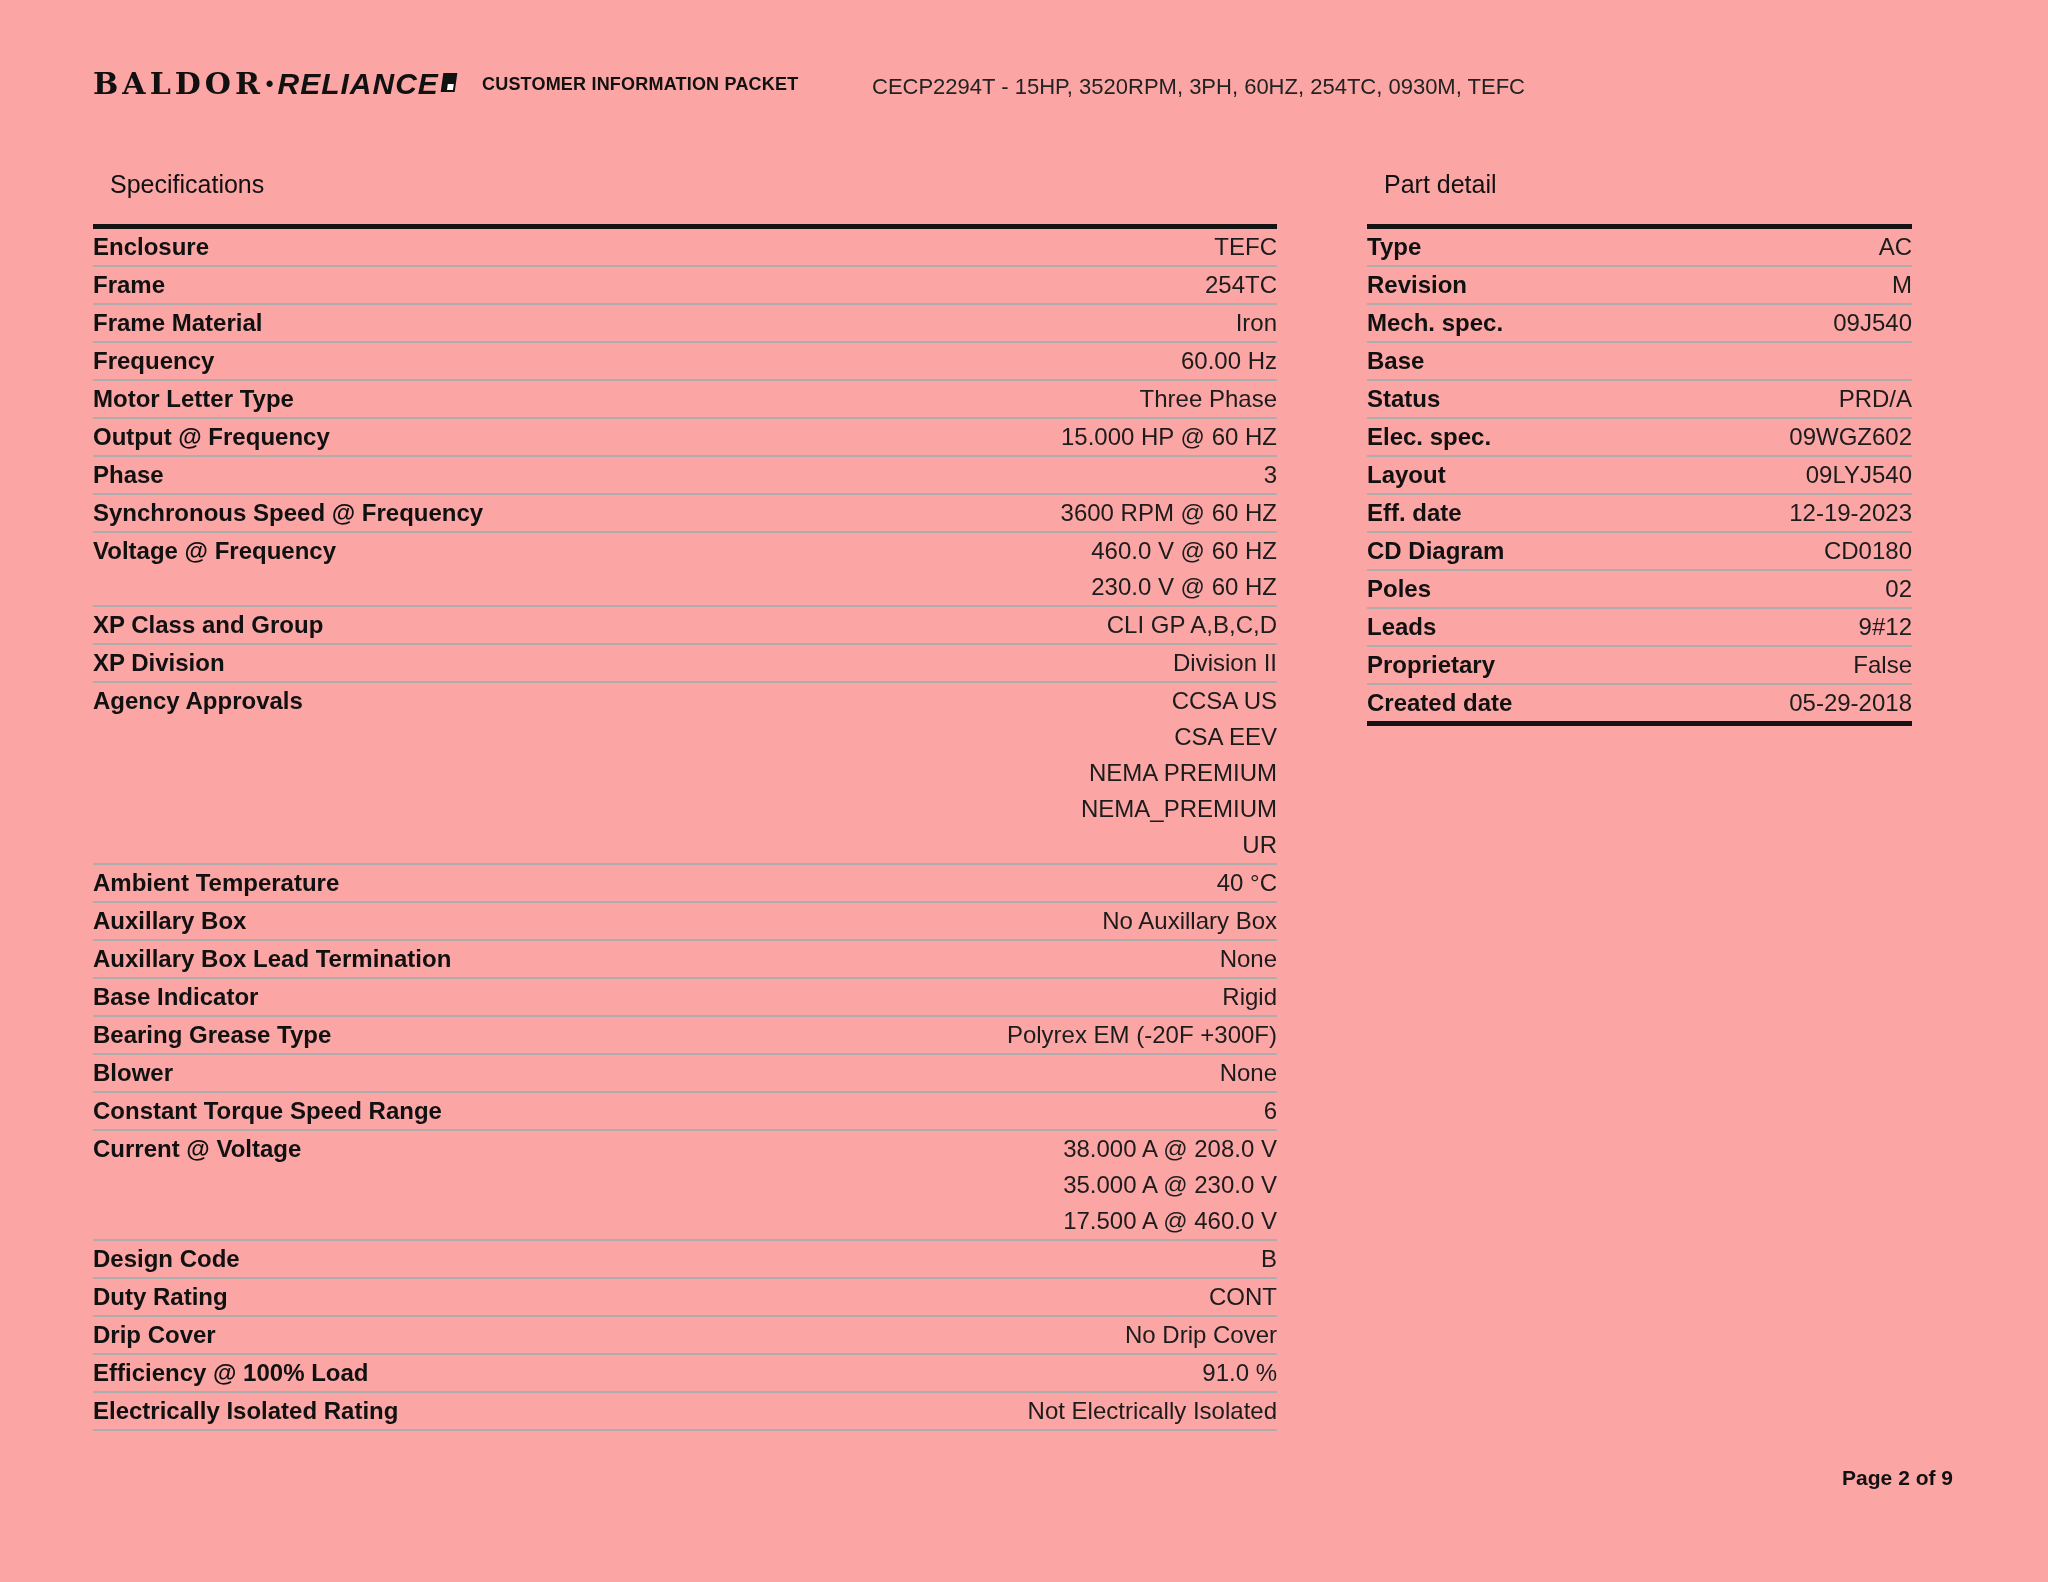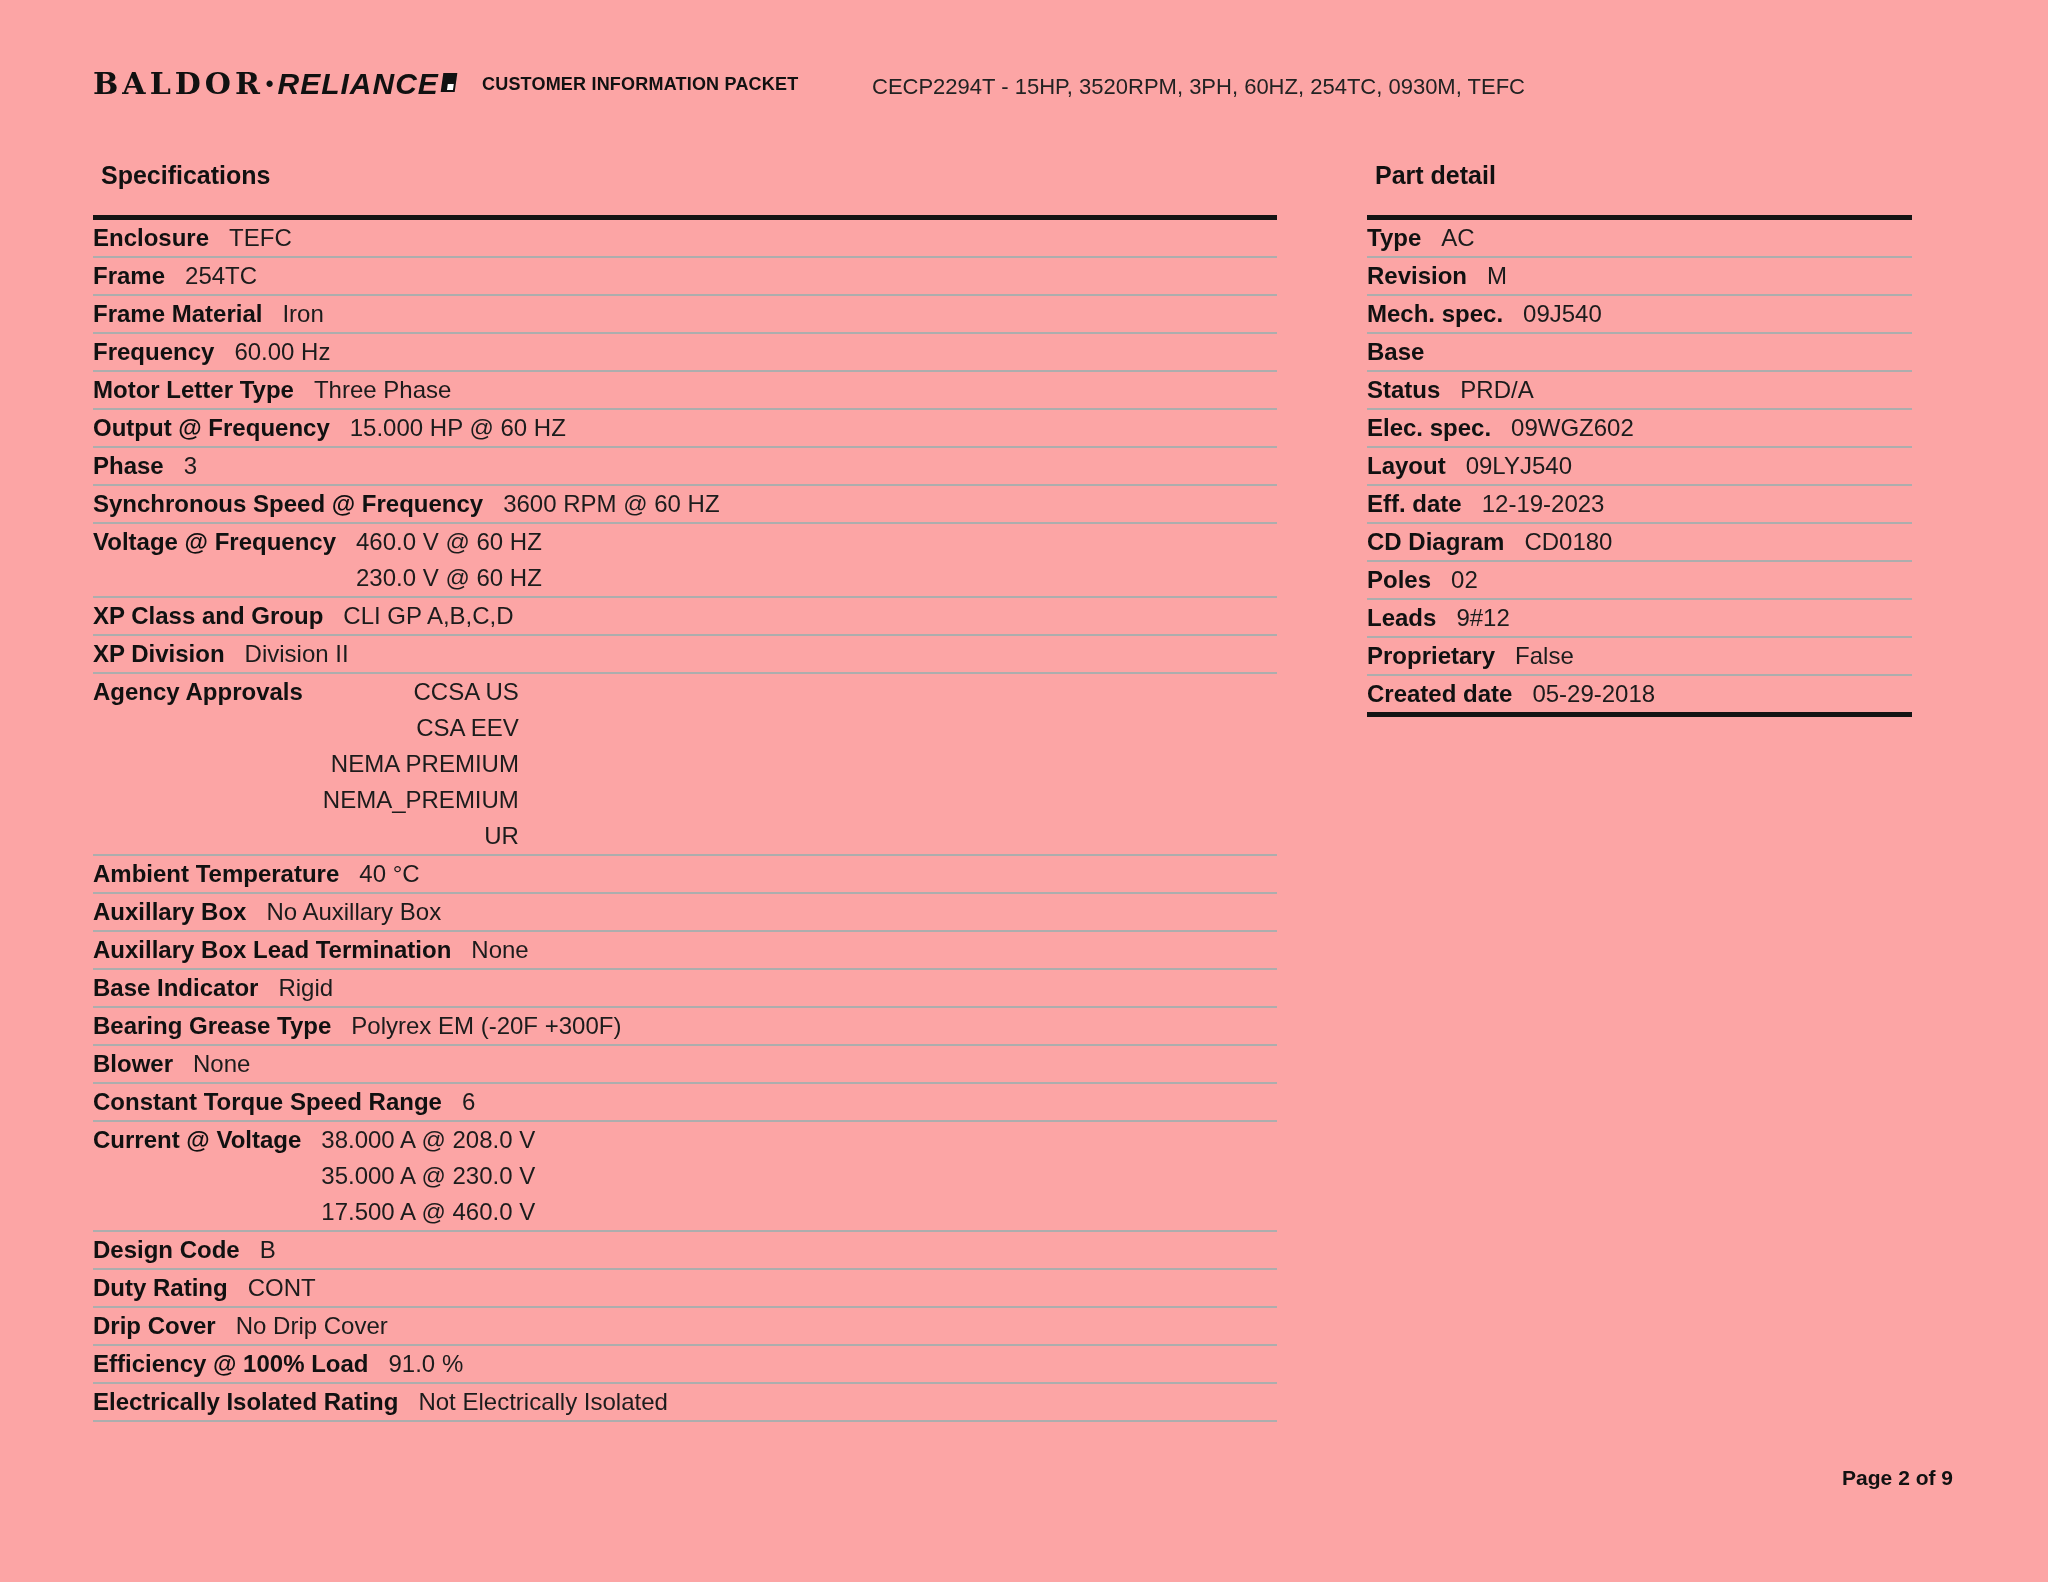--- a/index.html
+++ b/index.html
@@ -79,33 +79,33 @@
     color: #222;
     white-space: nowrap;
   }
 
   
   .section { position: absolute; top: 152px; }
   .section-spec { left: 93px; width: 1184px; }
   .section-part { left: 1367px; width: 545px; }
   .section-title {
     font-size: 25px;
-    font-weight: bold;
-    color: #111;
-    margin: 8px;
+    font-weight: normal;
+    color: #111;
+    margin: 17px;
     line-height: 30px;
   }
   .data-table {
     margin-top: 25px;
     border-top: 5px solid #141414;
   }
   .data-table.thick-bottom { border-bottom: 5px solid #141414; }
   .row {
     display: flex;
-    justify-content: flex-start;
+    justify-content: space-between;
     align-items: flex-start;
     border-bottom: 2px solid #adadad;
   }
   .data-table.thick-bottom .row:last-child { border-bottom: none; }
   .row-label {
     font-weight: bold;
     font-size: 24px;
     line-height: 36px;
     color: #111;
     white-space: nowrap;

